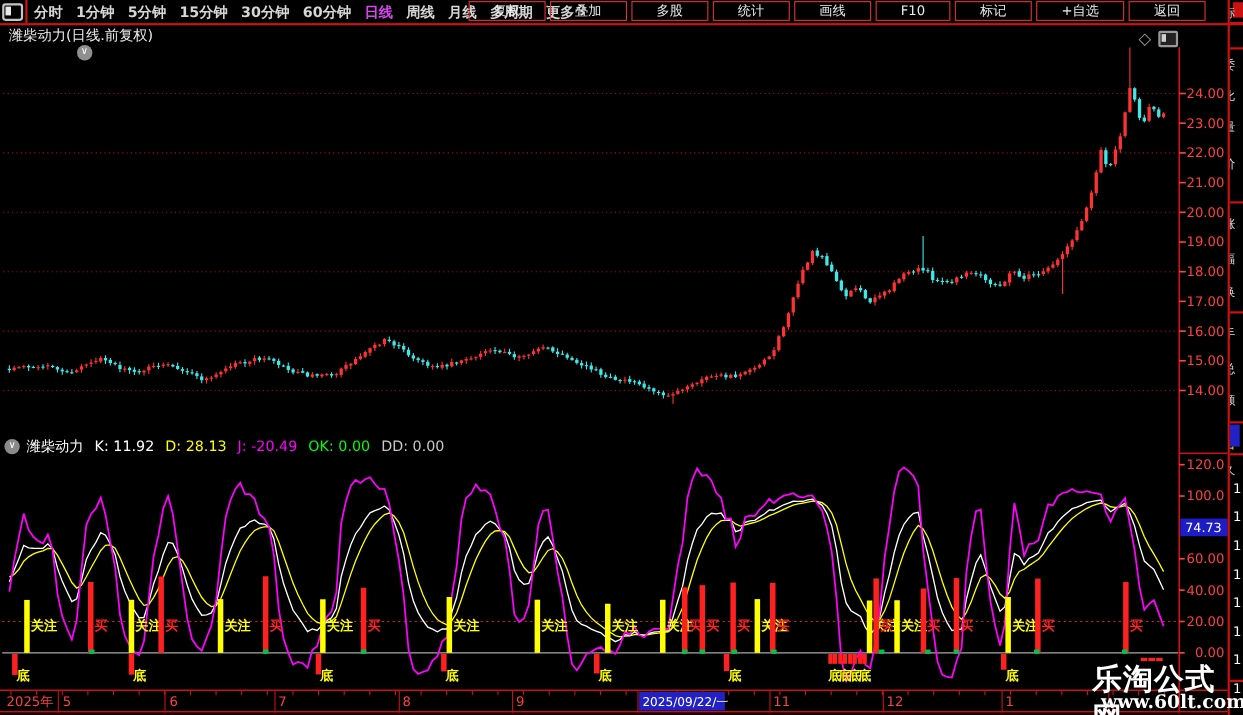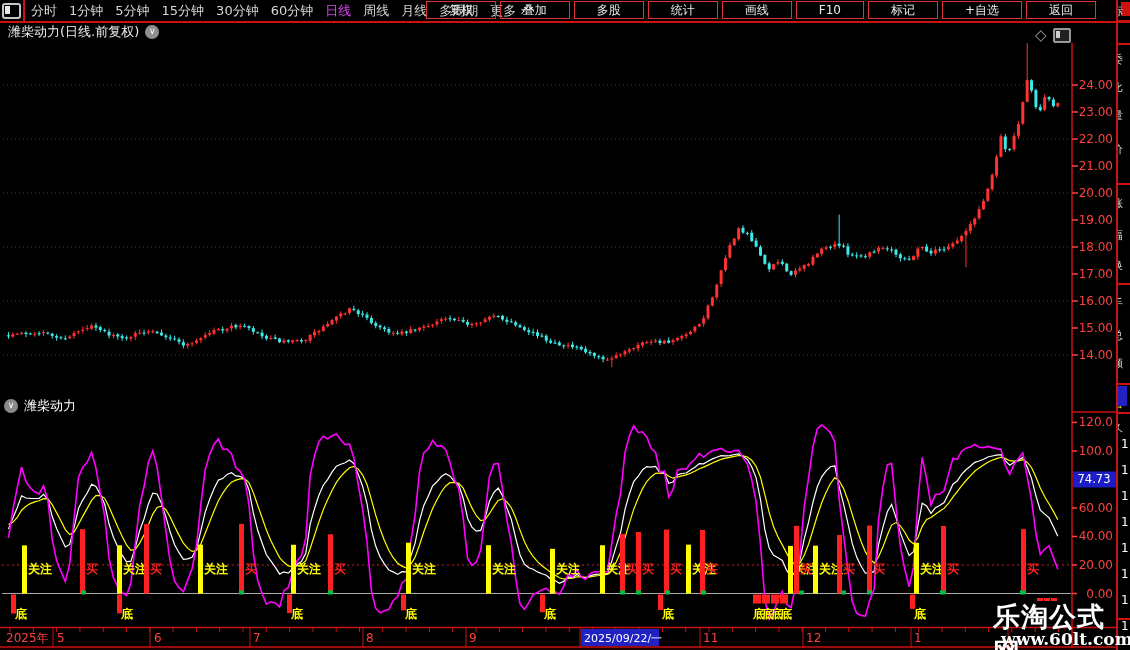--- a/index.html
+++ b/index.html
@@ -4,29 +4,29 @@
 <style>
   html,body{margin:0;padding:0;background:#000;}
   .screen{position:relative;width:1130px;height:650px;background:#000;overflow:hidden;
           font-family:"DejaVu Sans","Liberation Sans",sans-serif;}
   
   .tb{position:absolute;top:0;left:0;width:1130px;height:21px;background:#000;
       border-bottom:2px solid #c11;display:flex;align-items:center;}
   .win-cell{width:23px;height:21px;border-right:2px solid #c11;display:flex;align-items:center;justify-content:center;}
   .win-icon{width:15px;height:12px;border:2px solid #c6c6c6;border-radius:3px;position:relative;}
   .win-icon i{position:absolute;left:1px;top:1px;width:5px;height:8px;background:#e8e8e8;}
-  .tb-left{display:flex;align-items:center;margin-left:6px;}
+  .tb-left{display:flex;align-items:center;margin-left:6px;font-weight:bold;}
   .tb-item{color:#d6d6d6;font-size:13px;margin-right:12px;white-space:nowrap;cursor:default;}
   .tb-item.active{color:#d946ef;}
   .tb-right{position:absolute;right:34px;top:1px;display:flex;align-items:center;}
   .tb-btn{border:1px solid #e23333;color:#ececec;font-size:12px;padding:0px 22px;margin-left:4px;
           height:16px;line-height:16px;white-space:nowrap;}
   .red-sliver{position:absolute;left:1121px;top:2px;width:9px;height:14px;background:#c11;}
   
-  .title-row{position:absolute;left:8px;top:23px;color:#ebebeb;font-size:13px;display:flex;align-items:center;}
+  .title-row{position:absolute;left:8px;top:23px;color:#ebebeb;font-size:13px;display:flex;align-items:center;flex-direction:column;}
   .chev-circle{display:inline-block;width:14px;height:14px;border-radius:50%;background:#8f8f8f;color:#fff;
                font-size:9px;line-height:13px;text-align:center;margin-left:6px;}
   .ind-header{position:absolute;left:4px;top:397px;display:flex;align-items:center;font-size:13px;}
   .ind-header .nm{color:#fff;margin:0 10px 0 6px;}
   .ind-field{margin-right:10px;white-space:nowrap;}
   
   .panel-icons{position:absolute;left:1035px;top:26px;display:flex;align-items:center;}
   .diamond{color:#999;font-size:15px;margin-right:6px;}
   .box-icon{width:14px;height:11px;border:2px solid #999;border-radius:2px;position:relative;background:#222;}
   .box-icon i{position:absolute;left:1px;top:1px;width:4px;height:7px;background:#cfcfcf;}
@@ -804,20 +804,21 @@
         <text x="806" y="642" fill="#ff4040" font-size="12">12</text>
         <text x="914" y="642" fill="#ff4040" font-size="12">1</text>
         <rect x="581" y="629" width="78" height="17" fill="#2121c4"></rect>
         <text x="584" y="642" fill="#fff" font-size="11">2025/09/22/一</text>
       </g>
     </svg>
 
   <div class="ind-header">
     <span class="chev-circle" style="margin-left:0;background:#8a8a8a;">∨</span>
     <span class="nm">潍柴动力</span>
+    <span id="ind-fields"><span class="ind-field" style="color: rgb(255, 255, 255);">K: 11.92</span><span class="ind-field" style="color: rgb(255, 255, 0);">D: 28.13</span><span class="ind-field" style="color: rgb(255, 0, 255);">J: -20.49</span><span class="ind-field" style="color: rgb(0, 255, 0);">OK: 0.00</span><span class="ind-field" style="color: rgb(200, 200, 200);">DD: 0.00</span></span>
   </div>
 
   <div class="wm1">乐淘公式网</div>
   <div class="wm2">www.60lt.com</div>
 
   <div class="strip" id="strip">
       <div class="sep" style="top: 20px;"></div>
       <div class="sep" style="top: 43px;"></div>
       <div class="sep" style="top: 183px;"></div>
       <div class="sep" style="top: 283px;"></div>

